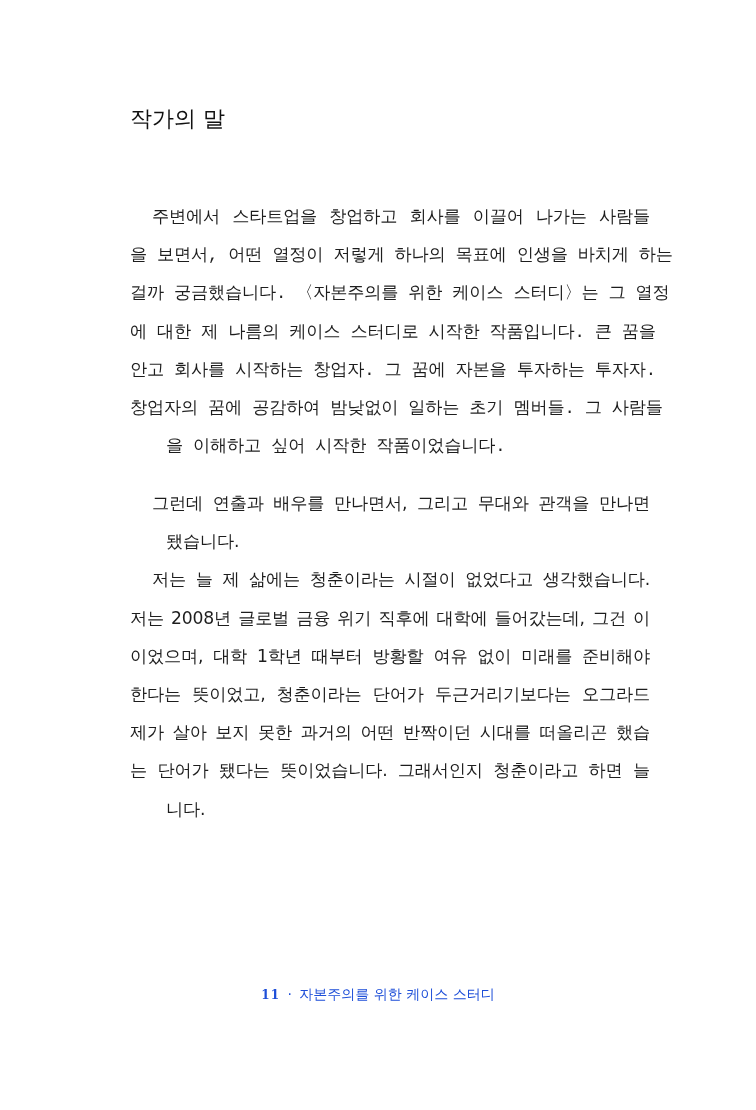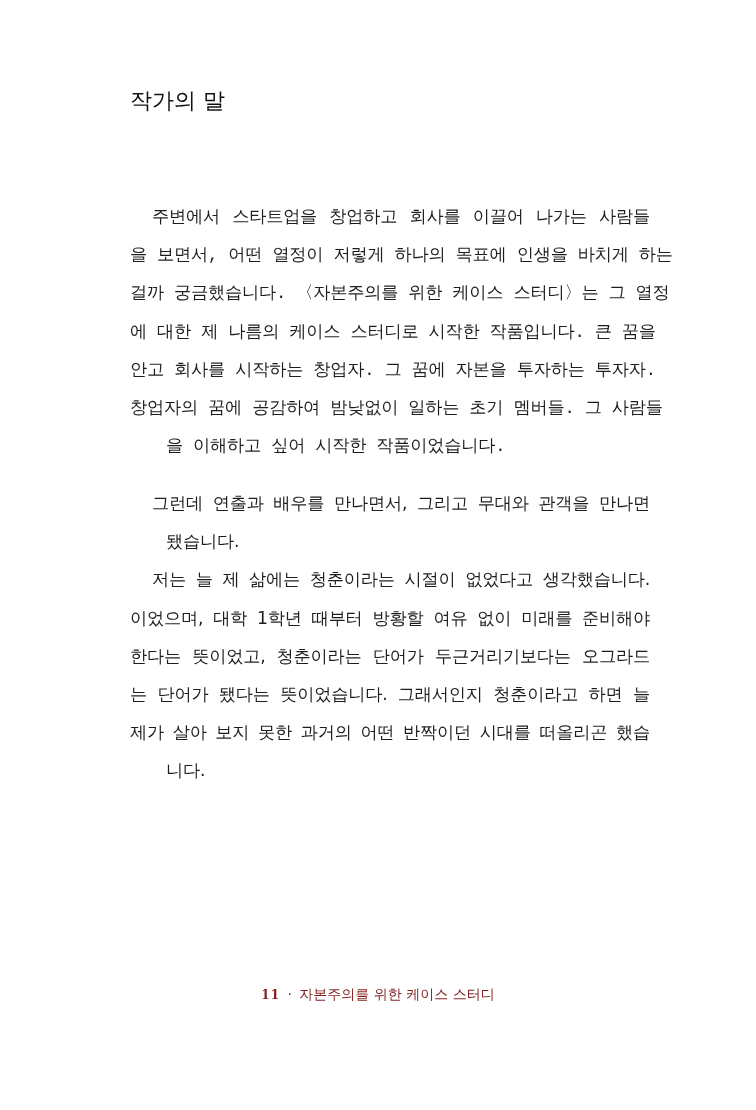--- a/index.html
+++ b/index.html
@@ -11,21 +11,21 @@
       width: 756px;
       height: 1110px;
       position: relative;
       overflow: hidden;
       font-family: "DejaVu Sans", "Liberation Sans", sans-serif;
       color: #1a1a1a;
     }
     .page-title {
       position: absolute;
       left: 130px;
-      top: 86px;
+      top: 104px;
       font-size: 22px;
       font-weight: normal;
       margin: 0;
       letter-spacing: 0px;
       color: #111;
     }
     .body-text {
       position: absolute;
       left: 130px;
       width: 520px;
@@ -50,21 +50,21 @@
     }
     #para-block-1 { top: 199px; font-family: Liberation Mono, monospace; }
     #para-block-2 { top: 484px; }
     .footer {
       position: absolute;
       left: 0;
       width: 756px;
       top: 986px;
       text-align: center;
       font-size: 14px;
-      color: #7f1d1d;
+      color: #1d4ed8;
     }
     .footer .page-number {
       font-family: "DejaVu Serif", "Liberation Serif", serif;
       font-size: 12px;
       letter-spacing: 1px;
       font-weight: bold;
     }
     .footer .sep {
       margin: 0 3px;
     }
@@ -81,24 +81,25 @@
   <span class="line">에 대한 제 나름의 케이스 스터디로 시작한 작품입니다. 큰 꿈을</span>
   <span class="line">안고 회사를 시작하는 창업자. 그 꿈에 자본을 투자하는 투자자.</span>
   <span class="line">창업자의 꿈에 공감하여 밤낮없이 일하는 초기 멤버들. 그 사람들</span>
   <span class="line last">을 이해하고 싶어 시작한 작품이었습니다.</span>
 </div>
 
 <div class="body-text" id="para-block-2">
   <span class="line indent">그런데 연출과 배우를 만나면서, 그리고 무대와 관객을 만나면</span>
   <span class="line last">됐습니다.</span>
   <span class="line indent">저는 늘 제 삶에는 청춘이라는 시절이 없었다고 생각했습니다.</span>
+  <span class="line">저는 2008년 글로벌 금융 위기 직후에 대학에 들어갔는데, 그건 이</span>
   <span class="line">이었으며, 대학 1학년 때부터 방황할 여유 없이 미래를 준비해야</span>
   <span class="line">한다는 뜻이었고, 청춘이라는 단어가 두근거리기보다는 오그라드</span>
+  <span class="line">제가 살아 보지 못한 과거의 어떤 반짝이던 시대를 떠올리곤 했습</span>
   <span class="line">는 단어가 됐다는 뜻이었습니다. 그래서인지 청춘이라고 하면 늘</span>
-  <span class="line">제가 살아 보지 못한 과거의 어떤 반짝이던 시대를 떠올리곤 했습</span>
   <span class="line last">니다.</span>
 </div>
 
 <div class="footer">
   <span class="page-number">11</span>
   <span class="sep">·</span>
   <span class="book-title">자본주의를 위한 케이스 스터디</span>
 </div>
 
 </body></html>

